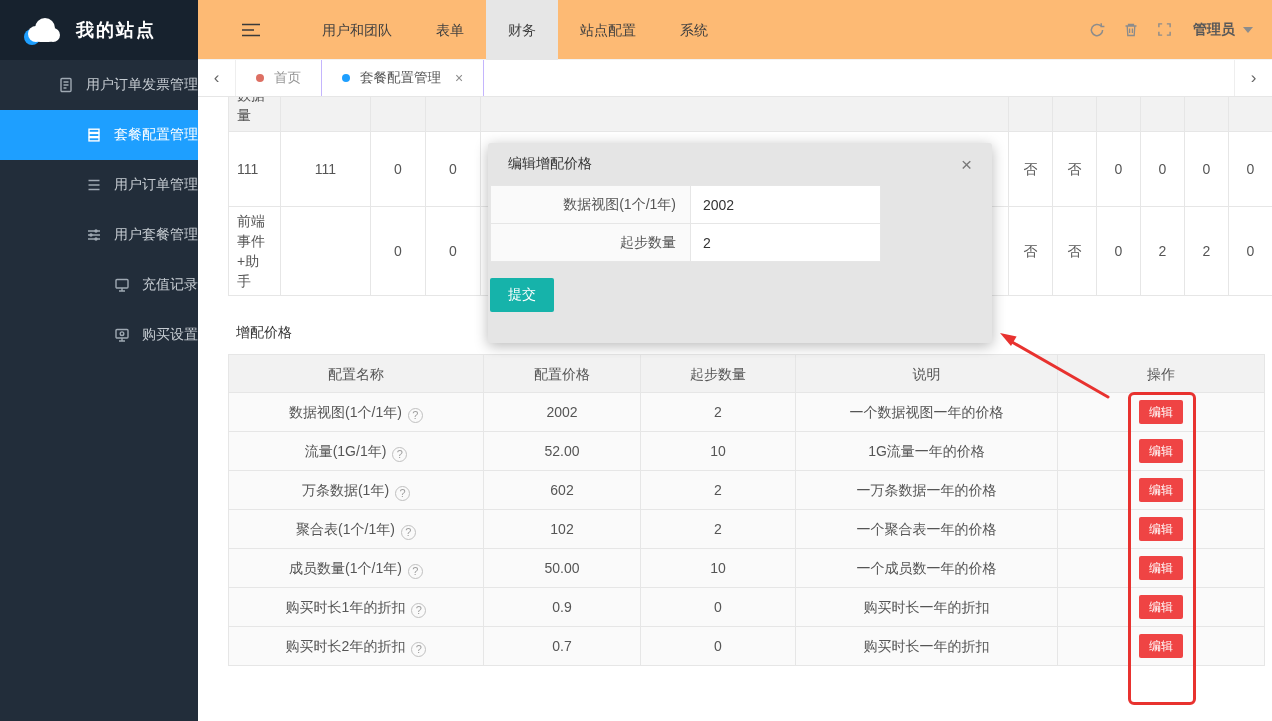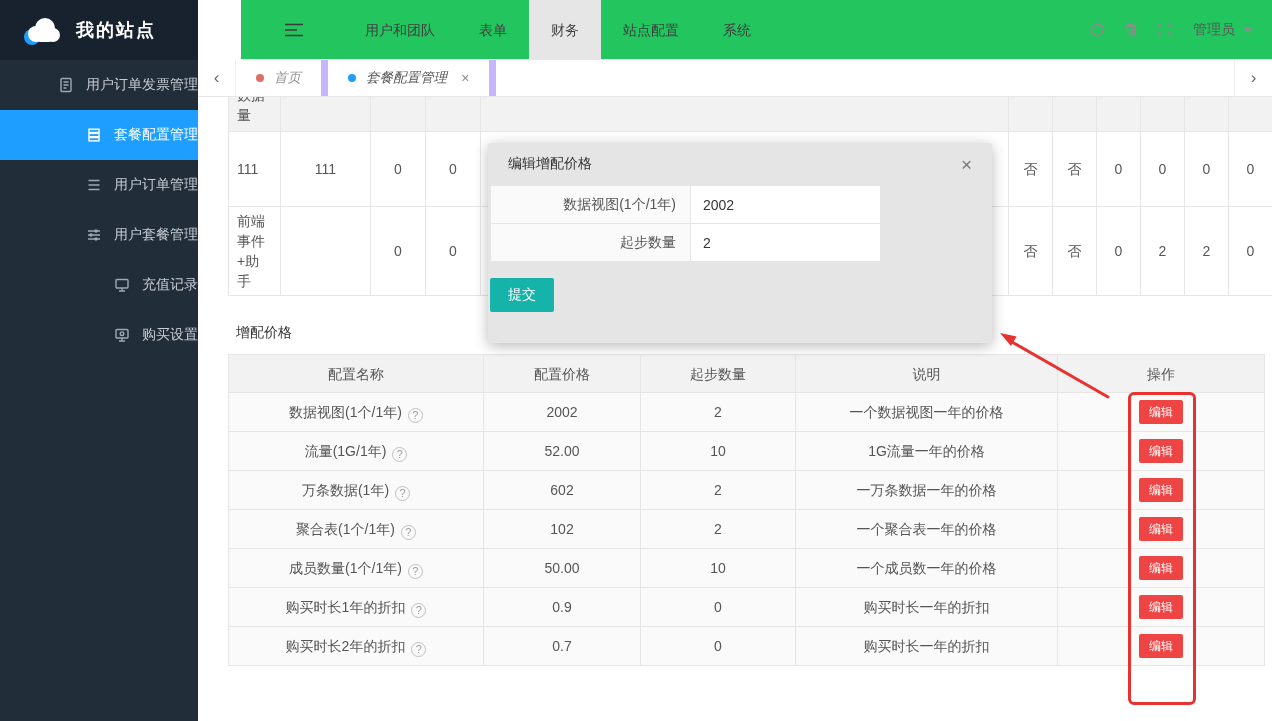--- a/index.html
+++ b/index.html
@@ -15,34 +15,34 @@
   .logo { height:60px; background:#17222e; display:flex; align-items:center; padding-left:20px; }
   .logo-text { color:#fff; font-size:18px; font-weight:bold; letter-spacing:2px; margin-left:10px; }
   .menu-item { height:50px; display:flex; align-items:center; padding-left:20px; color:#c6ccd2; cursor:pointer; font-size:14px;justify-content:flex-end; }
   .menu-item .mi-icon { width:18px; height:16px; margin-right:10px; display:flex; align-items:center; color:#9fa9b3; }
   .menu-item.active { background:#1e9fff; color:#fff; }
   .menu-item.active .mi-icon { color:#fff; }
 
   
   .main { flex:1; display:flex; flex-direction:column; min-width:0; }
 
-  .navbar { height:60px; background:#22c55e; display:flex; align-items:center; border-bottom:1px solid #f2f2f2;margin-left:43px; }
+  .navbar { height:60px; background:#fdba74; display:flex; align-items:center; border-bottom:1px solid #f2f2f2; }
   .hamburger { margin-left:44px; display:flex; cursor:pointer; color:#3a3a3a; }
   .topnav { display:flex; height:60px; margin-left:40px; }
   .nav-item { padding:0 22px; line-height:60px; color:#3f3f3f; cursor:pointer; white-space:nowrap; }
   .nav-item.active { background:#e6e6e6; }
-  .nav-right { margin-left:auto; display:flex; align-items:center; height:60px; padding-right:19px; column-gap:18px; color:#8c8c8c; }
+  .nav-right { margin-left:auto; display:flex; align-items:center; height:60px; padding-right:19px; column-gap:18px; color:#8c8c8c;font-weight:bold; }
   .icon-btn { display:flex; cursor:pointer; color:#8c8c8c; }
   .user { display:flex; align-items:center; margin-left:3px; color:#595959; cursor:pointer; }
   .caret { width:0; height:0; border-left:5px solid transparent; border-right:5px solid transparent; border-top:6px solid #8c8c8c; margin-left:8px; }
 
   .tabbar { height:37px; background:#fff; border-bottom:1px solid #e6e6e6; display:flex; align-items:stretch; }
   .tab-arrow { width:38px; display:flex; align-items:center; justify-content:center; color:#666; cursor:pointer; font-size:17px; border-right:1px solid #eee; }
   .tab-arrow.right { margin-left:auto; border-right:none; border-left:1px solid #eee; }
-  .tab { display:flex; align-items:center; padding:0 20px; border-right:7px solid #c4b5fd; cursor:pointer; color:#979797; font-size:13.5px; white-space:nowrap;font-style:italic; }
+  .tab { display:flex; align-items:center; padding:0 20px; border-right:1px solid #c4b5fd; cursor:pointer; color:#979797; font-size:13.5px; white-space:nowrap; }
   .tab .dot { width:8px; height:8px; border-radius:50%; margin-right:10px; }
   .tab.home .dot { background:#dd6f63; }
   .tab.active .dot { background:#1e9fff; }
   .tab.active { color:#555; }
   .tab .tab-close { margin-left:14px; color:#8c8c8c; font-size:14px; }
 
   
   .content { flex:1; position:relative; background:#fff; padding-left:30px; overflow:hidden; }
 
   table.grid { border-collapse:collapse; table-layout:fixed; }

